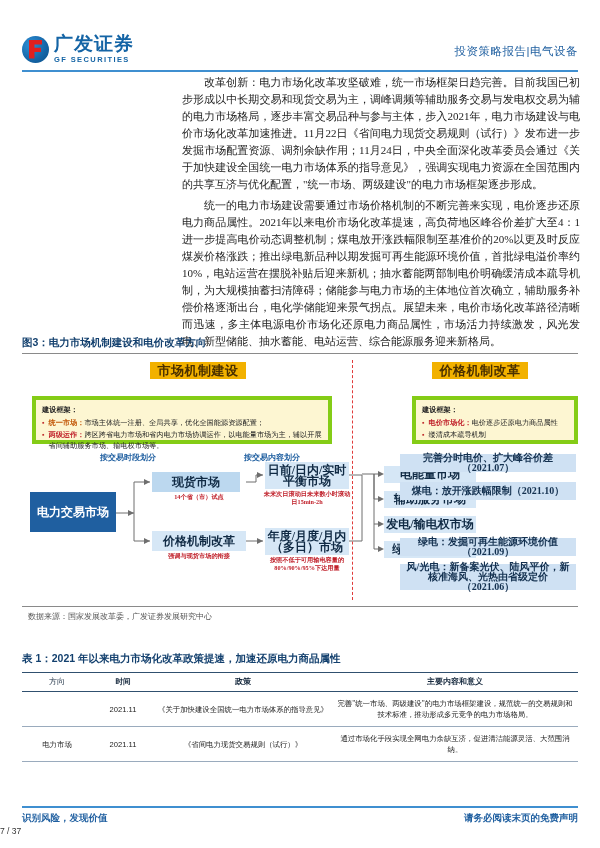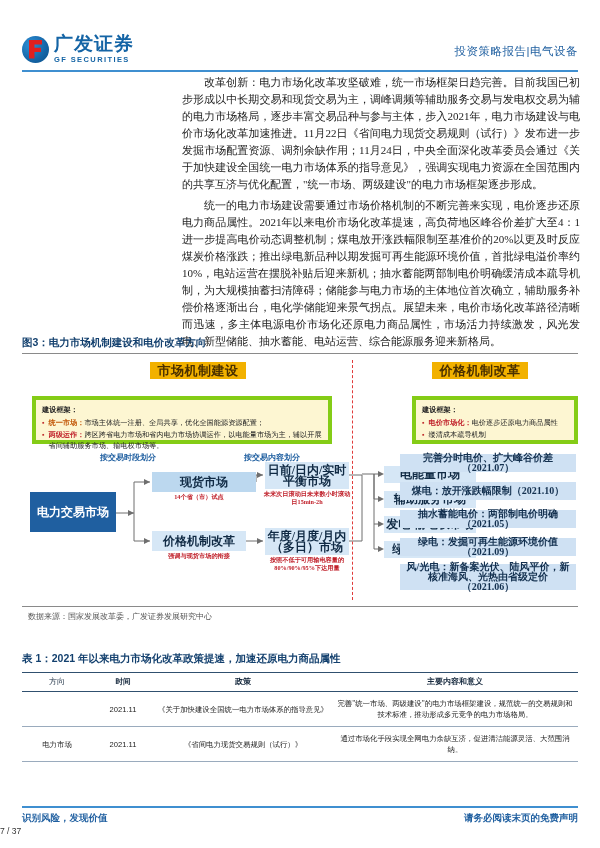--- a/index.html
+++ b/index.html
@@ -61,21 +61,21 @@
   #lbl-time{left:78px;top:96px;}
   #lbl-content{left:222px;top:96px;}
 
   .nodebox{position:absolute;box-sizing:border-box;display:flex;align-items:center;
      justify-content:center;text-align:center;font-size:12px;line-height:11px;}
   .n-dark{background:#1f5fa0;color:#fff;font-weight:bold;}
   .n-mid{background:#bcd8ef;color:#102a44;font-weight:bold;}
   .n-lite{background:#d6e7f6;color:#102a44;font-weight:bold;}
 
   #nd-root{left:8px;top:136px;width:86px;height:40px;}
-  #nd-spot{left:130px;top:116px;width:104px;height:20px;}
+  #nd-spot{left:130px;top:116px;width:88px;height:20px;}
   #nd-mid{left:130px;top:175px;width:94px;height:20px;}
   #nd-day{left:243px;top:106px;width:84px;height:27px;}
   #nd-year{left:243px;top:172px;width:84px;height:27px;}
   #nd-energy{left:362px;top:110px;width:92px;height:17px;}
   #nd-aux{left:362px;top:135px;width:92px;height:17px;}
   #nd-trans{left:362px;top:160px;width:92px;height:17px;}
   #nd-green{left:362px;top:185px;width:92px;height:17px;}
 
   .red-note{position:absolute;color:#c0202a;font-weight:bold;font-size:6.2px;
      line-height:8px;text-align:center;}
@@ -223,21 +223,20 @@
     <div class="nodebox n-lite" id="nd-year">年度/月度/月内（多日）市场</div>
     <div class="red-note" id="rn-year">按照不低于可用输电容量的80%/90%/95%下达用量</div>
 
     <div class="nodebox n-lite" id="nd-energy">电能量市场</div>
     <div class="nodebox n-lite" id="nd-aux">辅助服务市场</div>
     <div class="nodebox n-lite" id="nd-trans">发电/输电权市场</div>
     <div class="nodebox n-lite" id="nd-green">绿证/绿电市场</div>
 
     <div class="rb" id="rb0">完善分时电价、扩大峰谷价差（2021.07）</div>
     <div class="rb" id="rb1">煤电：放开涨跌幅限制（2021.10）</div>
-    <div class="rb" id="rb2">抽水蓄能电价：两部制电价明确（2021.05）</div>
     <div class="rb" id="rb3">绿电：发掘可再生能源环境价值（2021.09）</div>
     <div class="rb" id="rb4">风/光电：新备案光伏、陆风平价，新核准海风、光热由省级定价（2021.06）</div>
   </div>
 
   <div class="fig-rule2"></div>
   <div class="src">数据来源：国家发展改革委，广发证券发展研究中心</div>
 
   <div class="tbl-cap">表 1：2021 年以来电力市场化改革政策提速，加速还原电力商品属性</div>
   <table class="t1">
     <thead>

